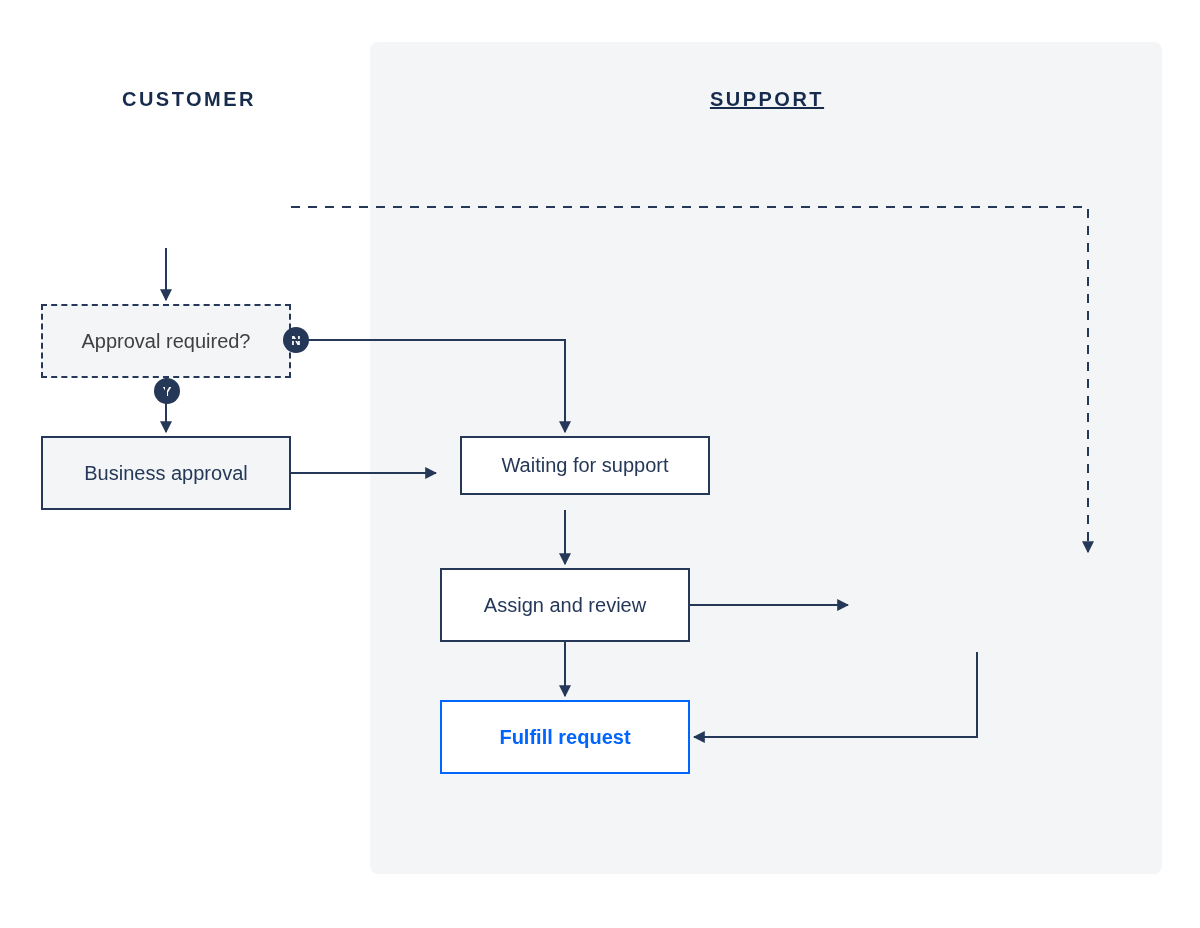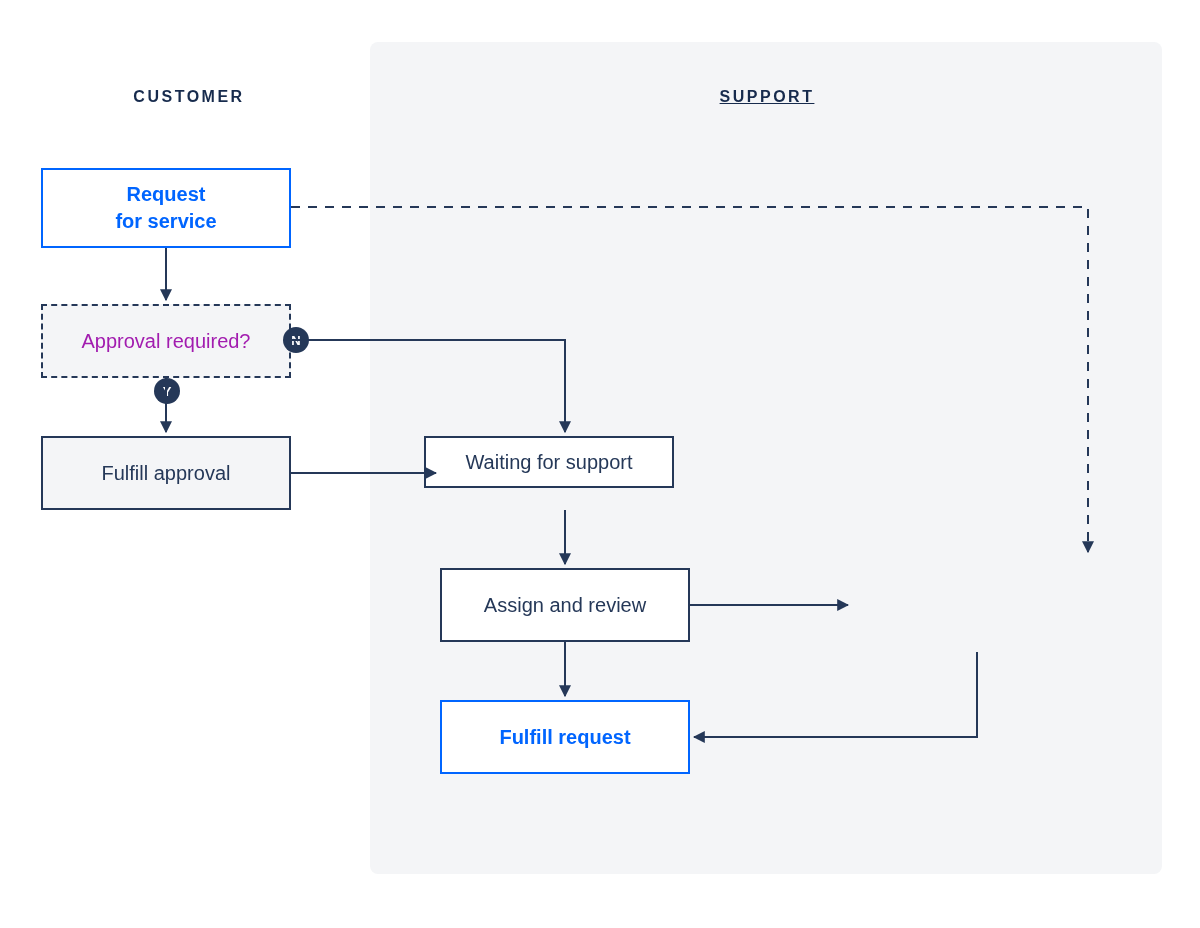--- a/index.html
+++ b/index.html
@@ -13,21 +13,21 @@
     width: 1200px;
     height: 928px;
   }
   .support-bg {
     position: absolute;
     background: #F4F5F7;
     border-radius: 8px;
   }
   .lane-title {
     position: absolute;
-    font-size: 16px;
+    font-size: 20px;
     font-weight: 700;
     letter-spacing: 2.5px;
     color: #172B4D;
     text-align: right;
     transform: translateX(-50%);
   }
   .node {
     position: absolute;
     box-sizing: border-box;
     display: flex;
@@ -48,21 +48,21 @@
   .node.solid-dark {
     border: 2px solid #253858;
     background: #ffffff;
     color: #253858;
   }
   .node.solid-dark.fill {
     background: #F4F5F7;
   }
   .node.dashed-dark {
     border: 2px dashed #253858;
-    color: #a21caf;
+    color: #404040;
     text-align: center;
   }
   .node.dashed-dark.fill {
     background: #F4F5F7;
   }
   .badge {
     position: absolute;
     width: 26px;
     height: 26px;
     border-radius: 50%;
@@ -87,28 +87,26 @@
 </head>
 <body>
 
 <div class="canvas">
 
   <div class="support-bg" style="left:370px; top:42px; width:792px; height:832px;"></div>
 
   <div class="lane-title" style="left:189px; top:88px;">CUSTOMER</div>
   <div class="lane-title" style="left:767px; top:88px;text-decoration:underline;">SUPPORT</div>
 
-  <div class="node solid-blue" style="left:41px; top:168px; width:250px; height:80px; white-space:pre-line;">Request
-for service</div>
 
   <div class="node dashed-dark fill" style="left:41px; top:304px; width:250px; height:74px; background:#F4F5F7;">Approval required?</div>
 
-  <div class="node solid-dark fill" style="left:41px; top:436px; width:250px; height:74px;">Fulfill approval</div>
+  <div class="node solid-dark fill" style="left:41px; top:436px; width:250px; height:74px;">Business approval</div>
 
-  <div class="node solid-dark" style="left:424px; top:436px; width:250px; height:52px;">Waiting for support</div>
+  <div class="node solid-dark" style="left:460px; top:436px; width:250px; height:59px;">Waiting for support</div>
 
   <div class="node solid-dark" style="left:440px; top:568px; width:250px; height:74px;">Assign and review</div>
 
   <div class="node solid-blue" style="left:440px; top:700px; width:250px; height:74px;">Fulfill request</div>
 
 
   <div class="badge" style="left:167px; top:391px;">Y</div>
   <div class="badge" style="left:296px; top:340px;">N</div>
 
   <svg class="edges" viewBox="0 0 1200 928">

